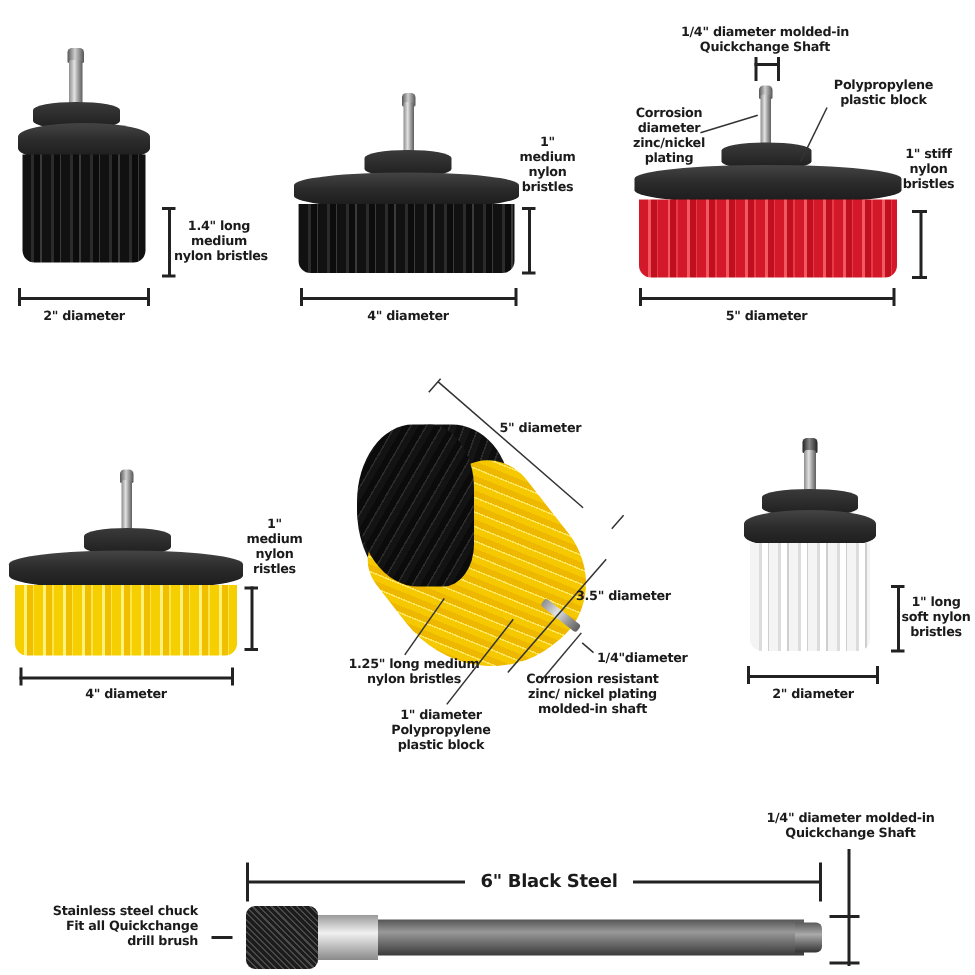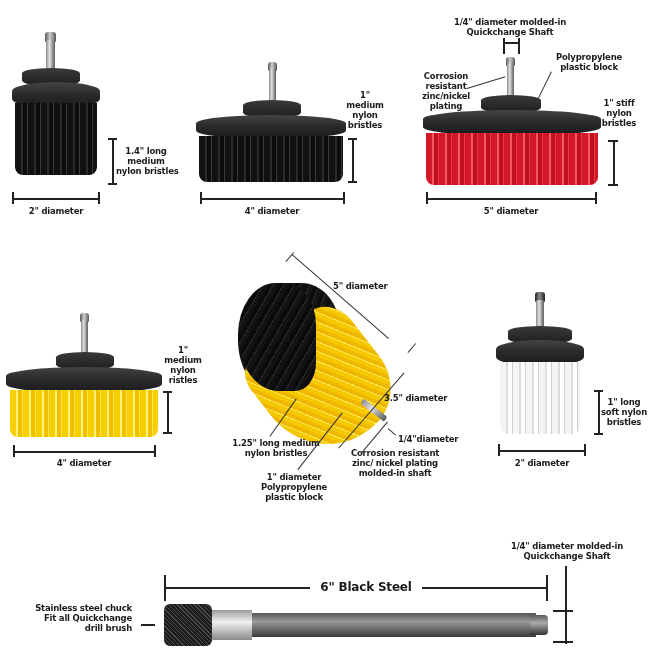--- a/index.html
+++ b/index.html
@@ -68,21 +68,21 @@
 Quickchange Shaft</div>
   <div class="hline" style="left:503px;top:42px;width:16px;"></div>
   <div class="vline" style="left:503px;top:38px;height:16px;"></div>
   <div class="vline" style="left:518px;top:38px;height:16px;"></div>
   <div class="tip" style="left:506px;top:57px;width:9px;height:9px;"></div>
   <div class="shaft" style="left:507px;top:63px;width:7px;height:36px;"></div>
   <div class="hub" style="left:481px;top:95px;width:60px;height:18px;"></div>
   <div class="plate" style="left:423px;top:110px;width:178px;height:26px;"></div>
   <div class="bristles rd" style="left:426px;top:133px;width:172px;height:52px;"></div>
   <div class="lbl c" style="left:418px;top:71px;width:56px;white-space:pre;">Corrosion
-resistant
+diameter
 zinc/nickel
 plating</div>
   <div class="dline" style="left:467px;top:88px;width:40px;transform:rotate(-17deg);"></div>
   <div class="lbl c" style="left:548px;top:52px;width:82px;white-space:pre;">Polypropylene
 plastic block</div>
   <div class="dline" style="left:534px;top:107px;width:40px;transform:rotate(-64deg);"></div>
   <div class="lbl c" style="left:596px;top:98px;width:46px;white-space:pre;">1" stiff
 nylon
 bristles</div>
   <div class="vline" style="left:613px;top:140px;height:45px;"></div>

